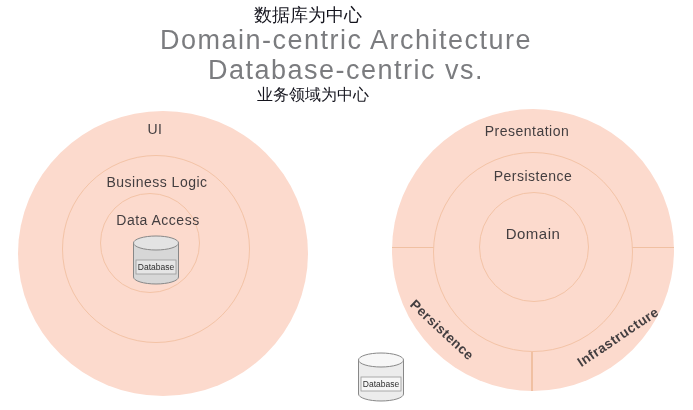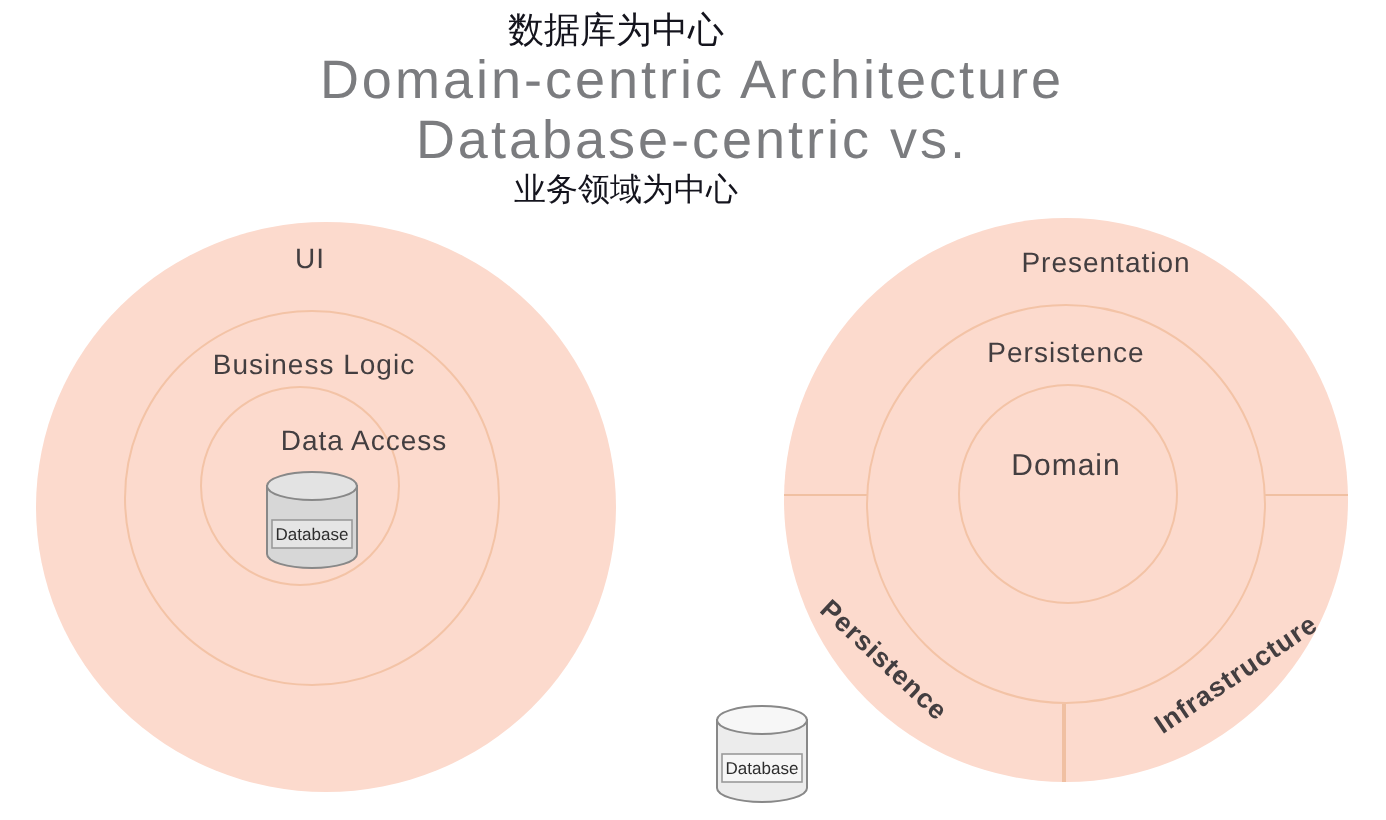--- a/index.html
+++ b/index.html
@@ -60,41 +60,41 @@
   </div>
   <div class="zh-caption zh-bottom">业务领域为中心</div>
 
   <div>
     <div class="circle fill z1" style="left:18px; top:111px; width:290px; height:285px;"></div>
     <div class="circle ring z4" style="left:62px; top:155px; width:188px; height:188px;"></div>
     <div class="circle ring z5" style="left:100px; top:193px; width:100px; height:100px;"></div>
 
     <div class="layer-label" style="left:155px; top:129px;">UI</div>
     <div class="layer-label" style="left:157px; top:182px;text-align:center;">Business Logic</div>
-    <div class="layer-label" style="left:158px; top:220px;margin-left:24px;">Data Access</div>
+    <div class="layer-label" style="left:158px; top:220px;">Data Access</div>
 
     <svg class="cyl" style="left:132px; top:234px;" width="48" height="52" viewBox="0 0 48 52">
       <path d="M1.5,9 v34 a22.5,7 0 0 0 45,0 v-34 z" fill="#d7d7d7" stroke="#888" stroke-width="1"></path>
       <ellipse cx="24" cy="9" rx="22.5" ry="7" fill="#e3e3e3" stroke="#888" stroke-width="1"></ellipse>
       <rect x="4" y="26" width="40" height="14" fill="rgba(255,255,255,0.35)" stroke="#9a9a9a" stroke-width="0.8"></rect>
       <text x="24" y="36" text-anchor="middle">Database</text>
     </svg>
   </div>
 
   <div>
     <div class="circle fill z1" style="left:392px; top:109px; width:282px; height:282px;"></div>
 
     <div class="divider" style="left:392px; top:246.5px; width:42px; height:1.5px;"></div>
     <div class="divider" style="left:632px; top:246.5px; width:42px; height:1.5px;"></div>
     <div class="divider" style="left:531px; top:352px; width:1.5px; height:39px;"></div>
 
     <div class="circle ring z4" style="left:433px; top:152px; width:200px; height:200px;"></div>
     <div class="circle ring z5" style="left:479px; top:192px; width:110px; height:110px;"></div>
 
-    <div class="layer-label" style="left:553px; top:131px;">Presentation</div>
+    <div class="layer-label" style="left:527px; top:131px;">Presentation</div>
     <div class="layer-label" style="left:533px; top:176px;">Persistence</div>
     <div class="layer-label" style="left:533px; top:233px; font-size:15px;">Domain</div>
 
     <div class="sector-label rot-pos" style="left:442px; top:330px;">Persistence</div>
     <div class="sector-label rot-neg" style="left:618px; top:337px;">Infrastructure</div>
 
     <svg class="cyl" style="left:357px; top:351px;" width="48" height="52" viewBox="0 0 48 52">
       <path d="M1.5,9 v34 a22.5,7 0 0 0 45,0 v-34 z" fill="#ececec" stroke="#888" stroke-width="1"></path>
       <ellipse cx="24" cy="9" rx="22.5" ry="7" fill="#f7f7f7" stroke="#888" stroke-width="1"></ellipse>
       <rect x="4" y="26" width="40" height="14" fill="rgba(255,255,255,0.55)" stroke="#9a9a9a" stroke-width="0.8"></rect>

